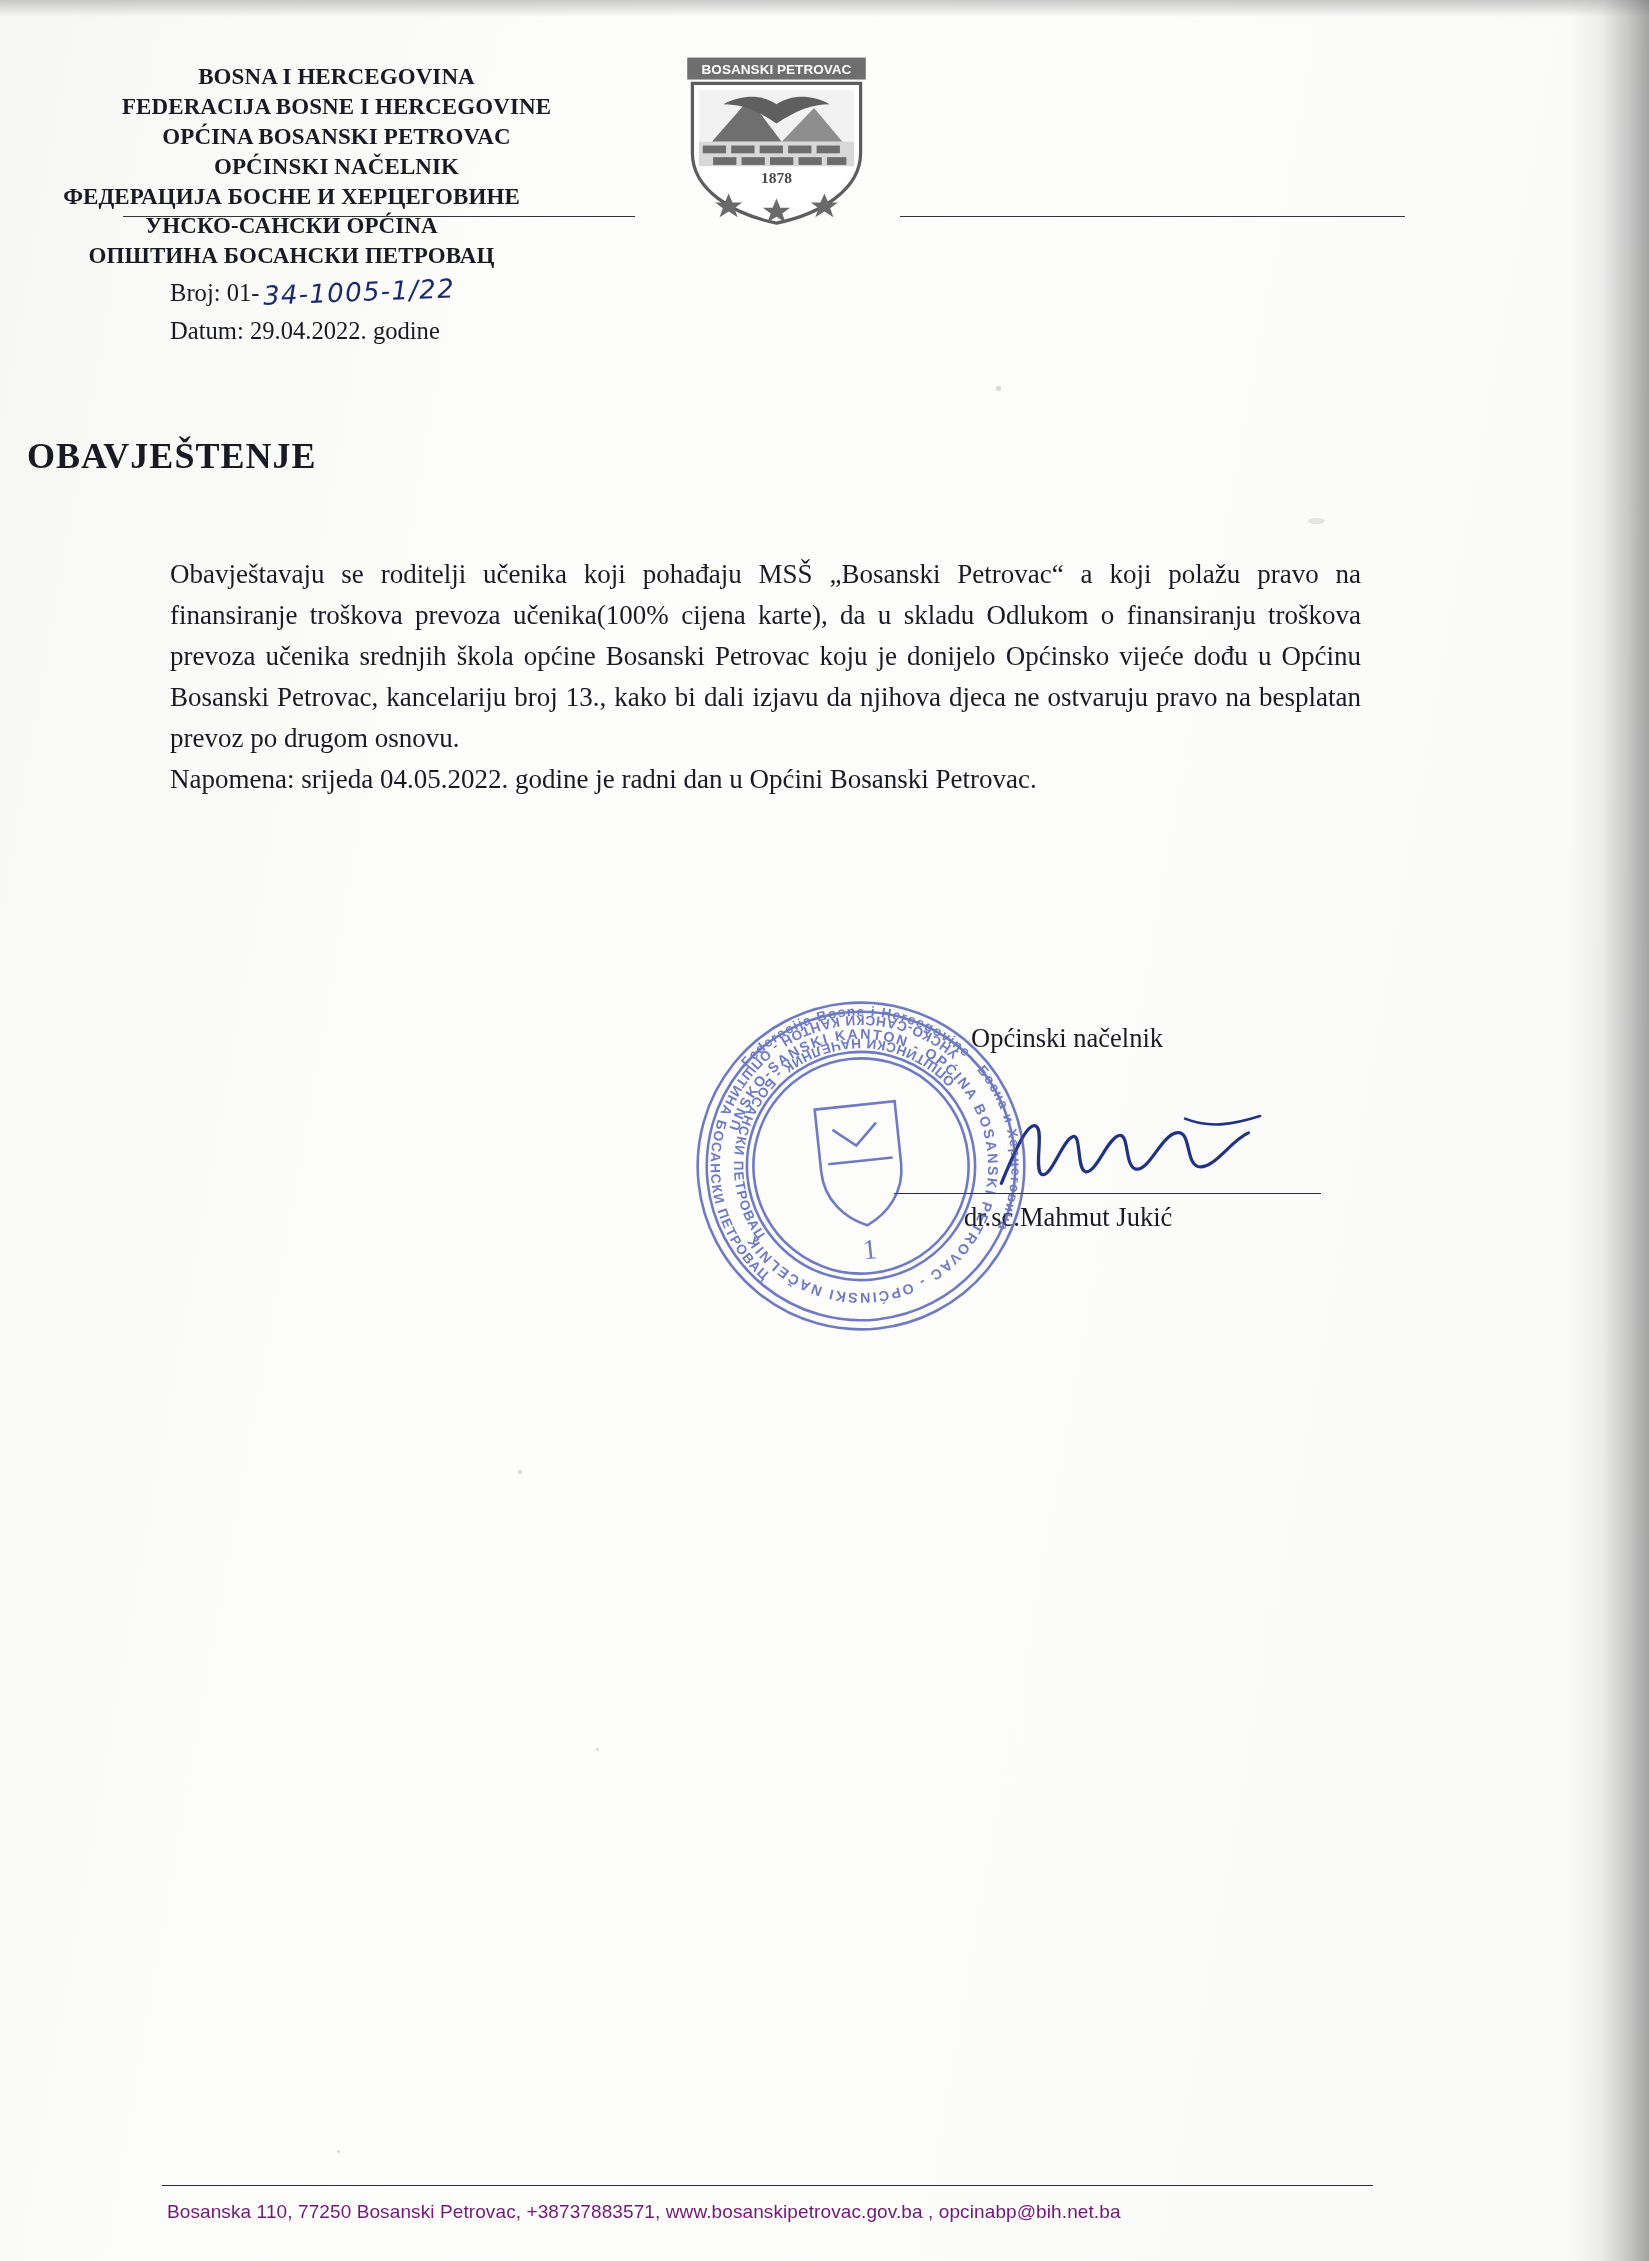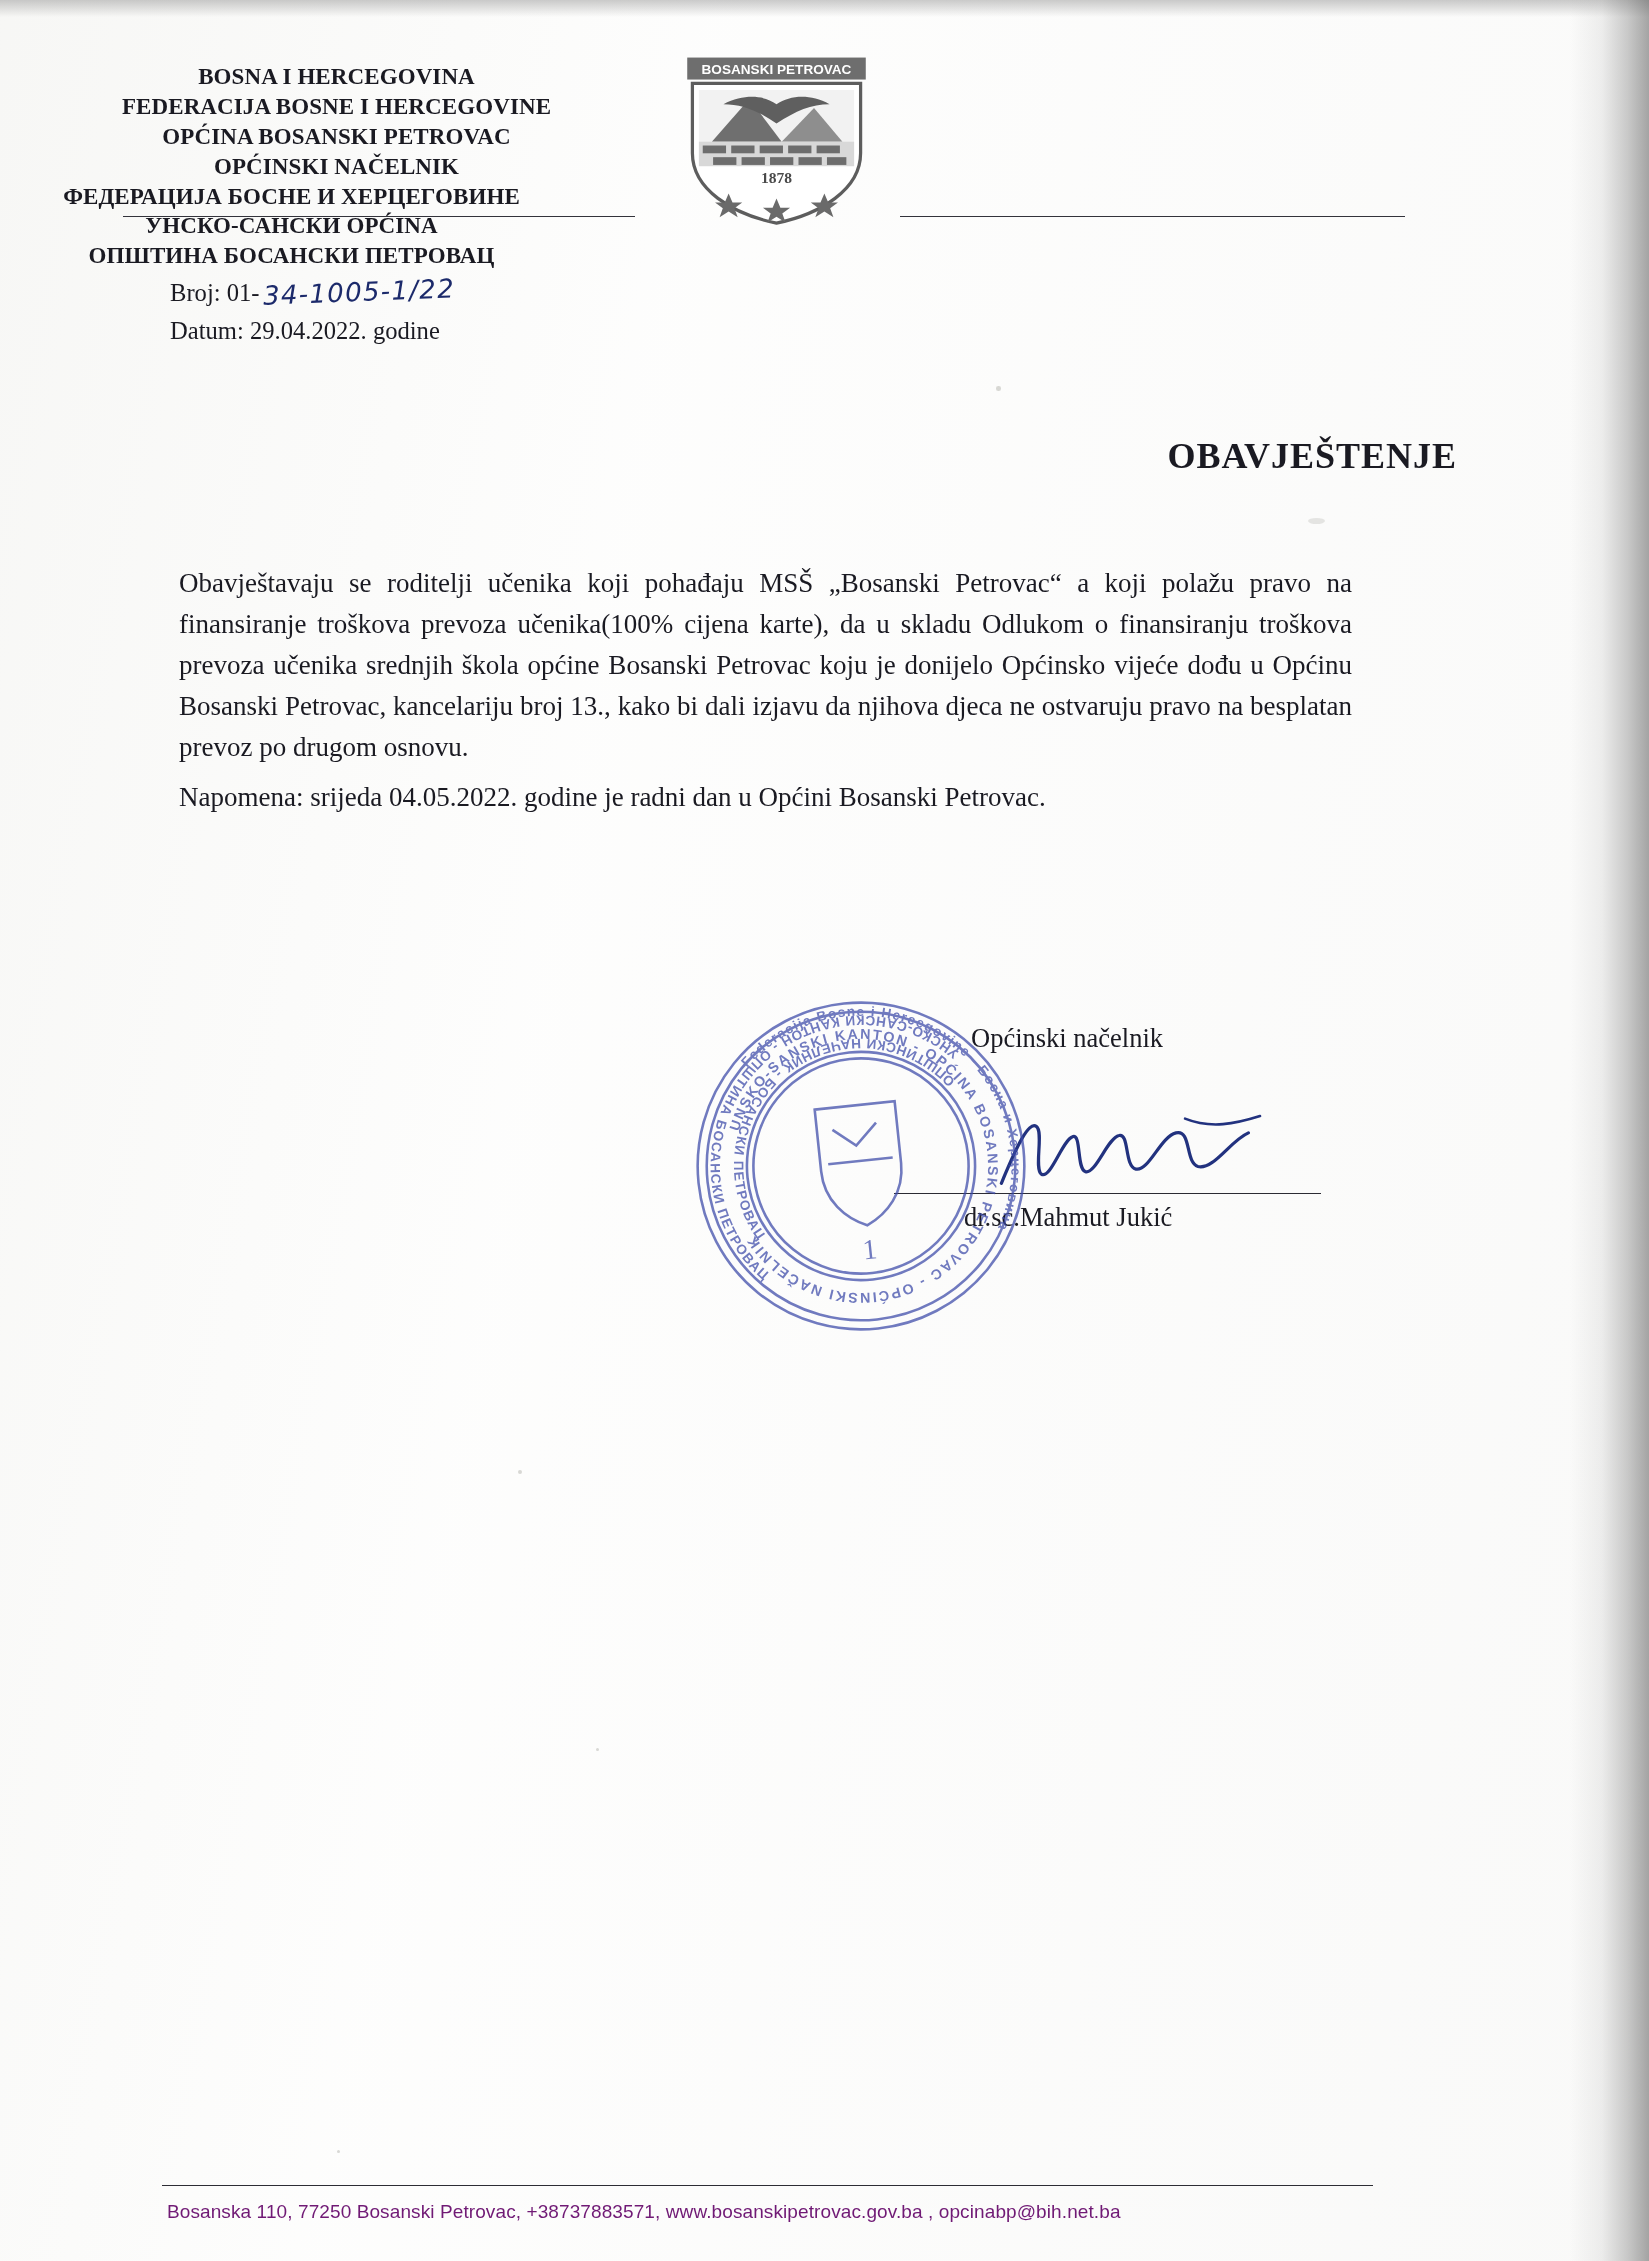--- a/index.html
+++ b/index.html
@@ -102,37 +102,38 @@
     display: inline-block;
     margin-left: 3.9px;
   }
 
   
   .doc-title {
     position: absolute;
     top: 435px;
     left: 0;
     width: 1457px;
-    text-align: right;
+    text-align: left;
     font-size: 36px;
     font-weight: bold;
     letter-spacing: 1px;
+    padding-left: 27px;
   }
 
   
   .body-text {
     position: absolute;
     top: 554px;
     left: 170px;
     width: 1191px;
     font-size: 27px;
     line-height: 1.52;
     text-align: justify;
   }
-  .body-text p { margin: 9px; }
+  .body-text p { margin: 0; }
   .body-text p + p { margin-top: 0px; }
 
   
   .sig-title {
     position: absolute;
     top: 1023px;
     left: 971px;
     font-size: 26.5px;
   }
   .sig-rule {

